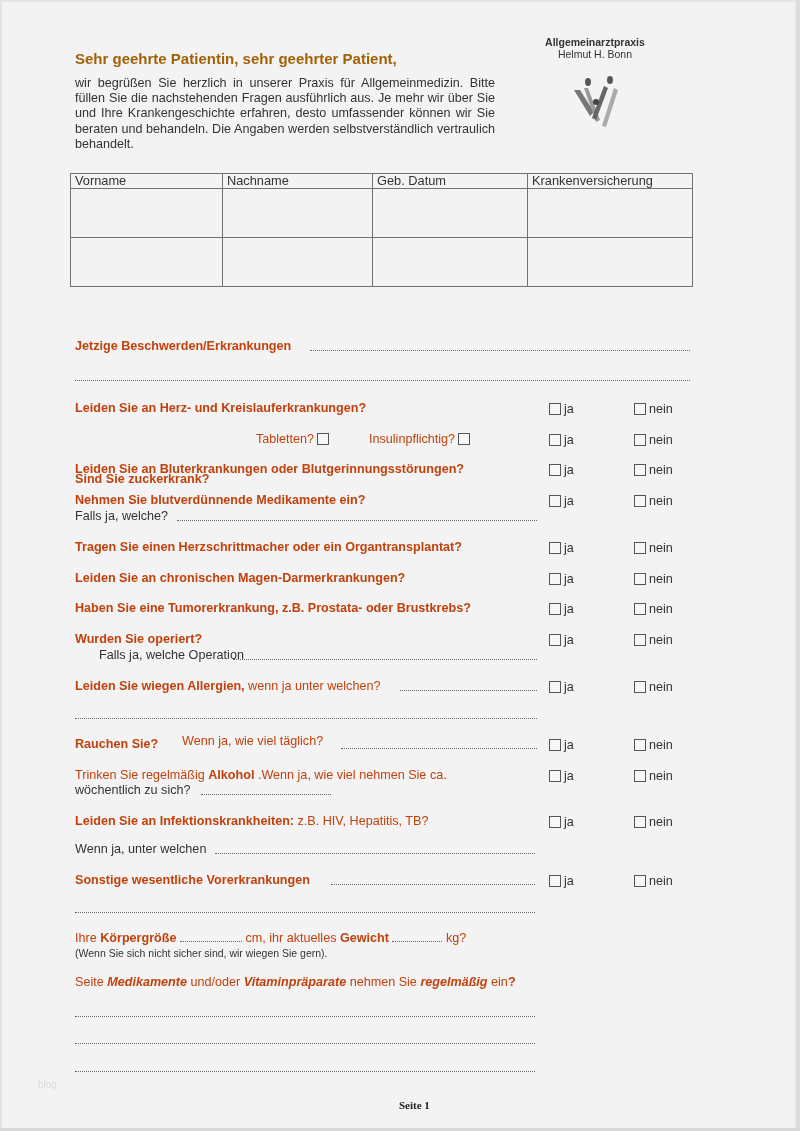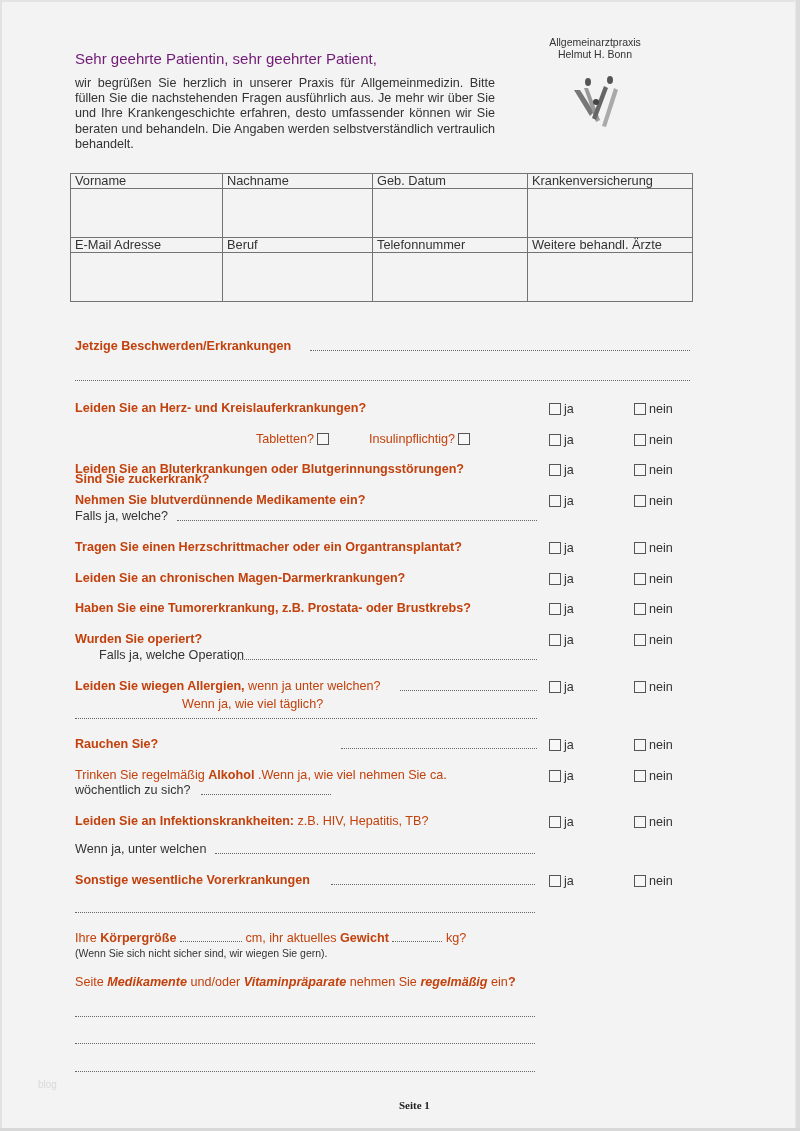--- a/index.html
+++ b/index.html
@@ -10,27 +10,27 @@
       color: #2a2a2a;
       position: relative;
       overflow: hidden;
     }
     .page-edge-right { position: absolute; right: 0; top: 0; width: 4px; height: 1131px; background: #dcdcdc; border-left: 1px solid #e8e8e8; }
     .page-edge-left { position: absolute; left: 0; top: 0; width: 2px; height: 1131px; background: #e2e2e2; }
     .page-edge-bottom { position: absolute; left: 0; bottom: 0; width: 800px; height: 3px; background: #d8d8d8; }
     .page-edge-top { position: absolute; left: 0; top: 0; width: 800px; height: 2px; background: #e4e4e4; }
     .abs { position: absolute; }
 
-    .greeting { left: 75px; top: 50px; font-size: 15px; font-weight: normal; color: #701a75; }
+    .greeting { left: 75px; top: 50px; font-size: 15px; font-weight: bold; color: #a16207; }
     .intro {
       left: 75px; top: 76px; width: 420px;
       font-size: 12.6px; line-height: 15.2px; text-align: justify; color: #333;
     }
     .practice { left: 520px; top: 36px; width: 150px; text-align: center; font-size: 10.5px; line-height: 12px; color: #333; }
-    .practice .name { font-weight: normal; }
+    .practice .name { font-weight: bold; }
     .logo { left: 566px; top: 72px; width: 60px; height: 58px; }
 
     table.info {
       position: absolute; left: 70px; top: 173px; width: 622px;
       border-collapse: collapse; table-layout: fixed;
     }
     table.info td {
       border: 1px solid #737373;
       font-size: 12.8px; color: #333;
       padding: 0 4px; vertical-align: top;
@@ -94,26 +94,20 @@
     <td class="hdr">Geb. Datum</td>
     <td class="hdr">Krankenversicherung</td>
   </tr>
   <tr>
     <td class="blank"></td>
     <td class="blank"></td>
     <td class="blank"></td>
     <td class="blank"></td>
   </tr>
   <tr>
-    <td class="hdr">E-Mail Adresse</td>
-    <td class="hdr">Beruf</td>
-    <td class="hdr">Telefonnummer</td>
-    <td class="hdr">Weitere behandl. Ärzte</td>
-  </tr>
-  <tr>
     <td class="blank"></td>
     <td class="blank"></td>
     <td class="blank"></td>
     <td class="blank"></td>
   </tr>
 </tbody>
   </table>
 
 <div class="q b" style="top:339px;">Jetzige Beschwerden/Erkrankungen</div>
 <div class="dotline" style="left:310px; top:350px; width:380px;"></div>
@@ -219,21 +213,21 @@
 <div class="cb" style="left:549px; top:680px;">
     <span class="box"></span>
     <span>ja</span>
   </div>
 <div class="cb" style="left:634px; top:680px;">
     <span class="box"></span>
     <span>nein</span>
   </div>
 
 <div class="q b" style="top:737px;">Rauchen Sie?</div>
-<div class="q" style="left:182px; top:697px;">Wenn ja, wie viel täglich?</div>
+<div class="q" style="left:182px; top:734px;">Wenn ja, wie viel täglich?</div>
 <div class="dotline" style="left:341px; top:748px; width:196px;"></div>
 <div class="cb" style="left:549px; top:738px;">
     <span class="box"></span>
     <span>ja</span>
   </div>
 <div class="cb" style="left:634px; top:738px;">
     <span class="box"></span>
     <span>nein</span>
   </div>
 

